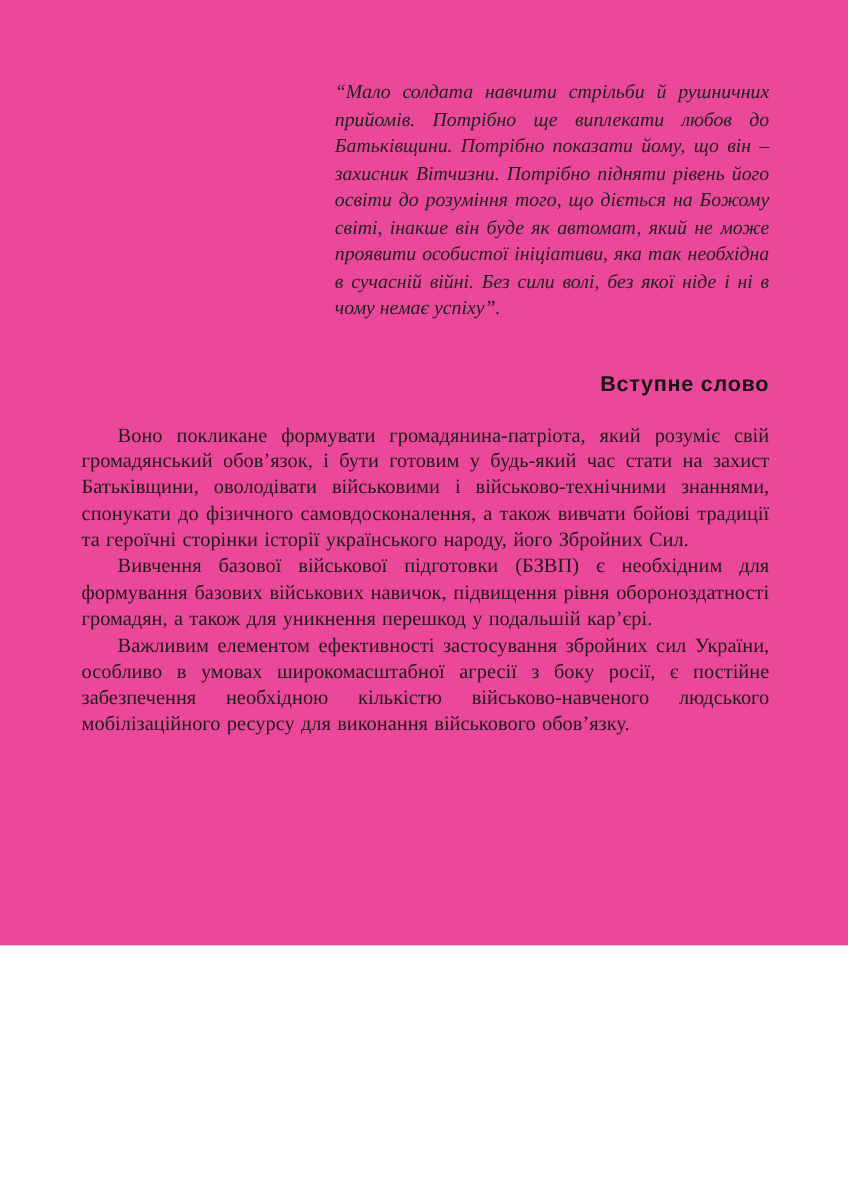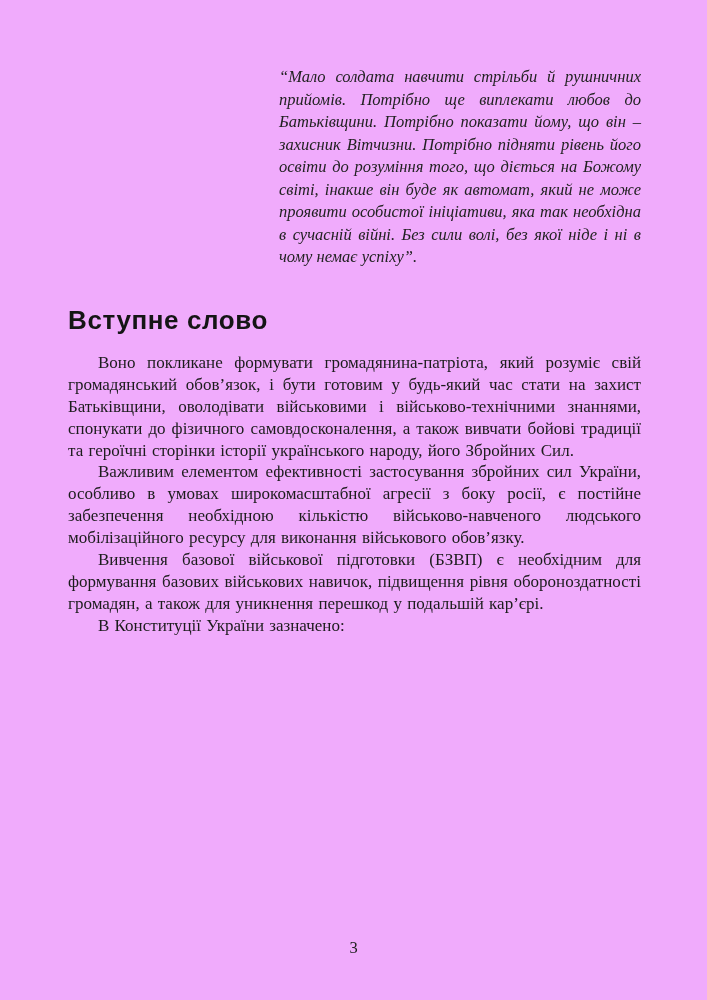--- a/index.html
+++ b/index.html
@@ -3,22 +3,22 @@
 <meta charset="utf-8">
 <style>
   html, body {
     margin: 0;
     padding: 0;
     background: #ffffff;
   }
   .page {
     position: relative;
     width: 707px;
-    height: 1000px;
-    background: #f0abfc;
+    height: 788px;
+    background: #ec4899;
     color: #1c1c1c;
     box-sizing: border-box;
     padding: 66px 66px 0 68px;
     overflow: hidden;
     font-family: "Liberation Serif", serif;
   }
   .epigraph-block {
     width: 362px;
     margin-left: auto;
     margin-right: 0;
@@ -33,24 +33,24 @@
   .epigraph-attribution {
     margin-top: 9px;
     font-style: italic;
     font-size: 16.5px;
     line-height: 22px;
     text-align: right;
     color: #222222;
   }
   .section-heading {
     margin-top: 36px;
-    text-align: left;
+    text-align: right;
     font-family: "Liberation Sans", sans-serif;
     font-weight: 700;
-    font-size: 26px;
+    font-size: 18px;
     line-height: 30px;
     letter-spacing: 0.6px;
     color: #151515;
   }
   .body-text {
     margin-top: 17px;
   }
   .body-text p {
     margin: 0;
     font-size: 17px;
@@ -76,20 +76,19 @@
 <div class="page">
 
   <div class="epigraph-block">
     <div class="epigraph-text">“Мало солдата навчити стрільби й рушничних прийомів. Потрібно ще виплекати любов до Батьківщини. Потрібно показати йому, що він – захисник Вітчизни. Потрібно підняти рівень його освіти до розуміння того, що діється на Божому світі, інакше він буде як автомат, який не може проявити особистої ініціативи, яка так необхідна в сучасній війні. Без сили волі, без якої ніде і ні в чому немає успіху”.</div>
   </div>
 
   <h1 class="section-heading">Вступне слово</h1>
 
   <div class="body-text">
     <p>Воно покликане формувати громадянина-патріота, який розуміє свій громадянський обов’язок, і бути готовим у будь-який час стати на захист Батьківщини, оволодівати військовими і військово-технічними знаннями, спонукати до фізичного самовдосконалення, а також вивчати бойові традиції та героїчні сторінки історії українського народу, його Збройних Сил.</p>
+    <p>Вивчення базової військової підготовки (БЗВП) є необхідним для формування базових військових навичок, підвищення рівня обороноздатності громадян, а також для уникнення перешкод у подальшій кар’єрі.</p>
     <p>Важливим елементом ефективності застосування збройних сил України, особливо в умовах широкомасштабної агресії з боку росії, є постійне забезпечення необхідною кількістю військово-навченого людського мобілізаційного ресурсу для виконання військового обов’язку.</p>
-    <p>Вивчення базової військової підготовки (БЗВП) є необхідним для формування базових військових навичок, підвищення рівня обороноздатності громадян, а також для уникнення перешкод у подальшій кар’єрі.</p>
-    <p>В Конституції України зазначено:</p>
   </div>
 
   <div class="page-number">3</div>
 
 </div>
 
 </body></html>

